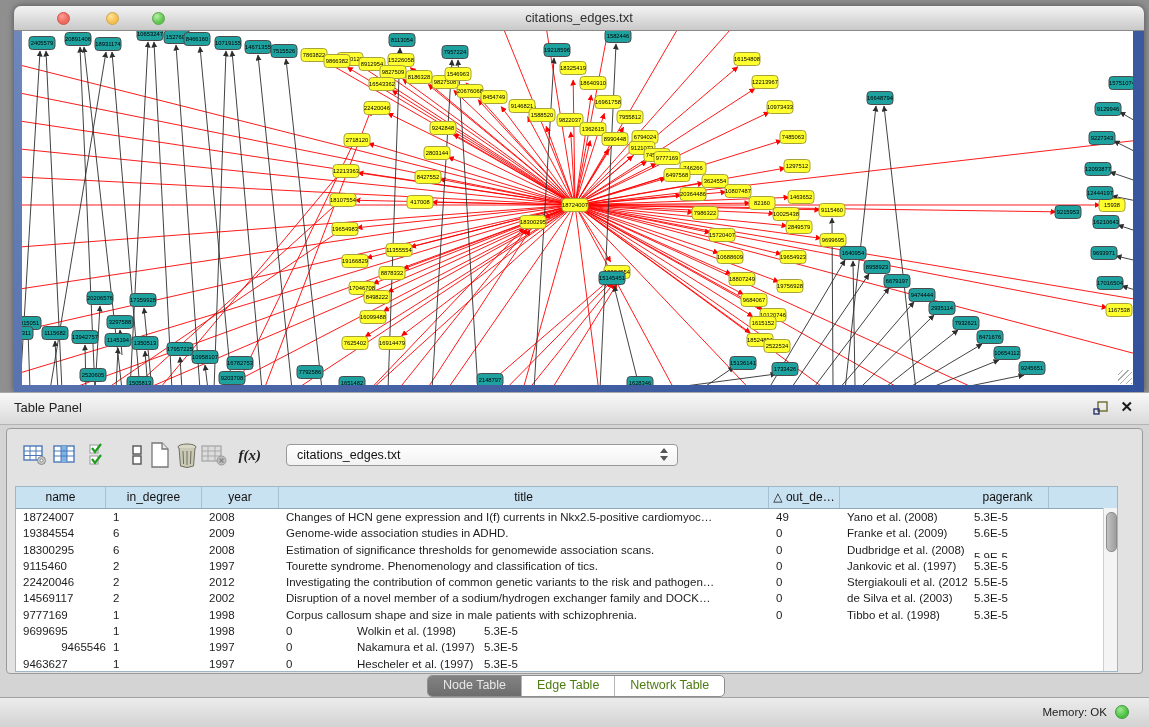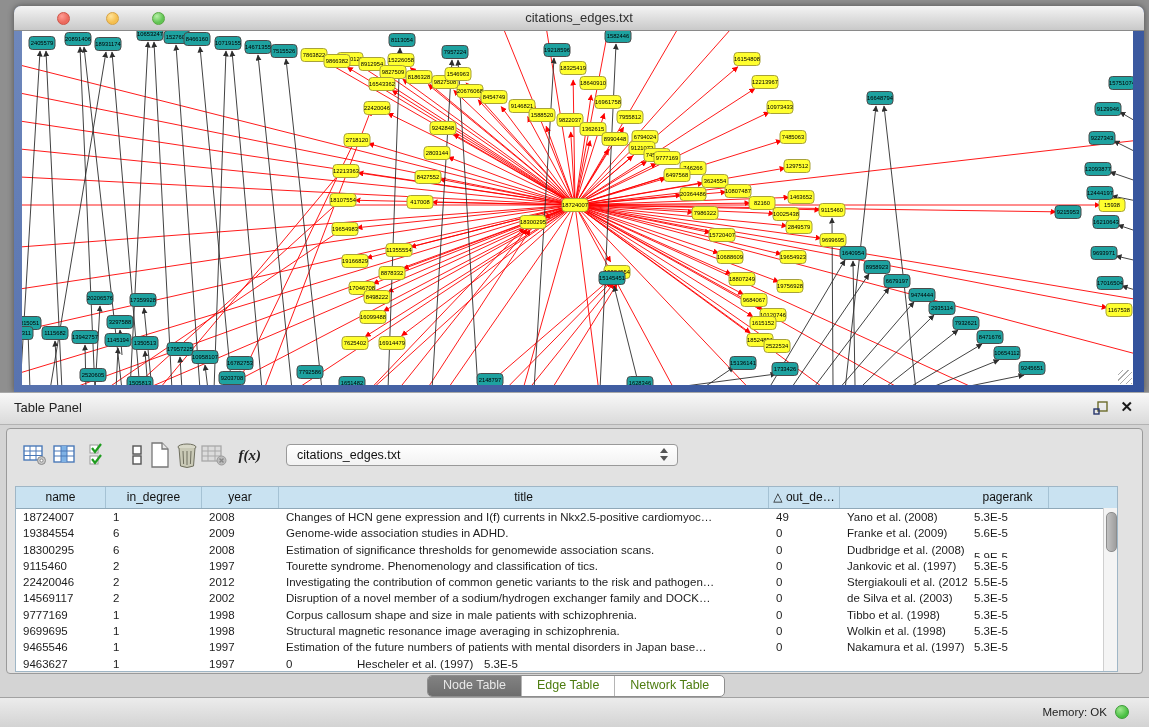--- a/index.html
+++ b/index.html
@@ -948,30 +948,28 @@
           <div class="td" style="width: 77px;">1998</div>
           <div class="td" style="width: 490px;">Corpus callosum shape and size in male patients with schizophrenia.</div>
           <div class="td" style="width: 71px;">0</div>
           <div class="td" style="width: 127px;">Tibbo et al. (1998)</div>
           <div class="td" style="width: 82px;">5.3E-5</div>
         </div>
         <div class="tr">
           <div class="td" style="width: 90px;">9699695</div>
           <div class="td" style="width: 96px;">1</div>
           <div class="td" style="width: 77px;">1998</div>
-          <div class="td" style="width: 490px;">Structural magnetic resonance image averaging in schizophrenia.</div>
           <div class="td" style="width: 71px;">0</div>
           <div class="td" style="width: 127px;">Wolkin et al. (1998)</div>
           <div class="td" style="width: 82px;">5.3E-5</div>
         </div>
         <div class="tr">
-          <div class="td" style="width: 90px;">9465546</div>
+          <div class="td" style="width: 90px; text-align: right;">9465546</div>
           <div class="td" style="width: 96px;">1</div>
           <div class="td" style="width: 77px;">1997</div>
-          <div class="td" style="width: 490px;">Estimation of the future numbers of patients with mental disorders in Japan base…</div>
           <div class="td" style="width: 71px;">0</div>
           <div class="td" style="width: 127px;">Nakamura et al. (1997)</div>
           <div class="td" style="width: 82px;">5.3E-5</div>
         </div>
         <div class="tr">
           <div class="td" style="width: 90px;">9463627</div>
           <div class="td" style="width: 96px;">1</div>
           <div class="td" style="width: 77px;">1997</div>
           <div class="td" style="width: 71px;">0</div>
           <div class="td" style="width: 127px;">Hescheler et al. (1997)</div>

